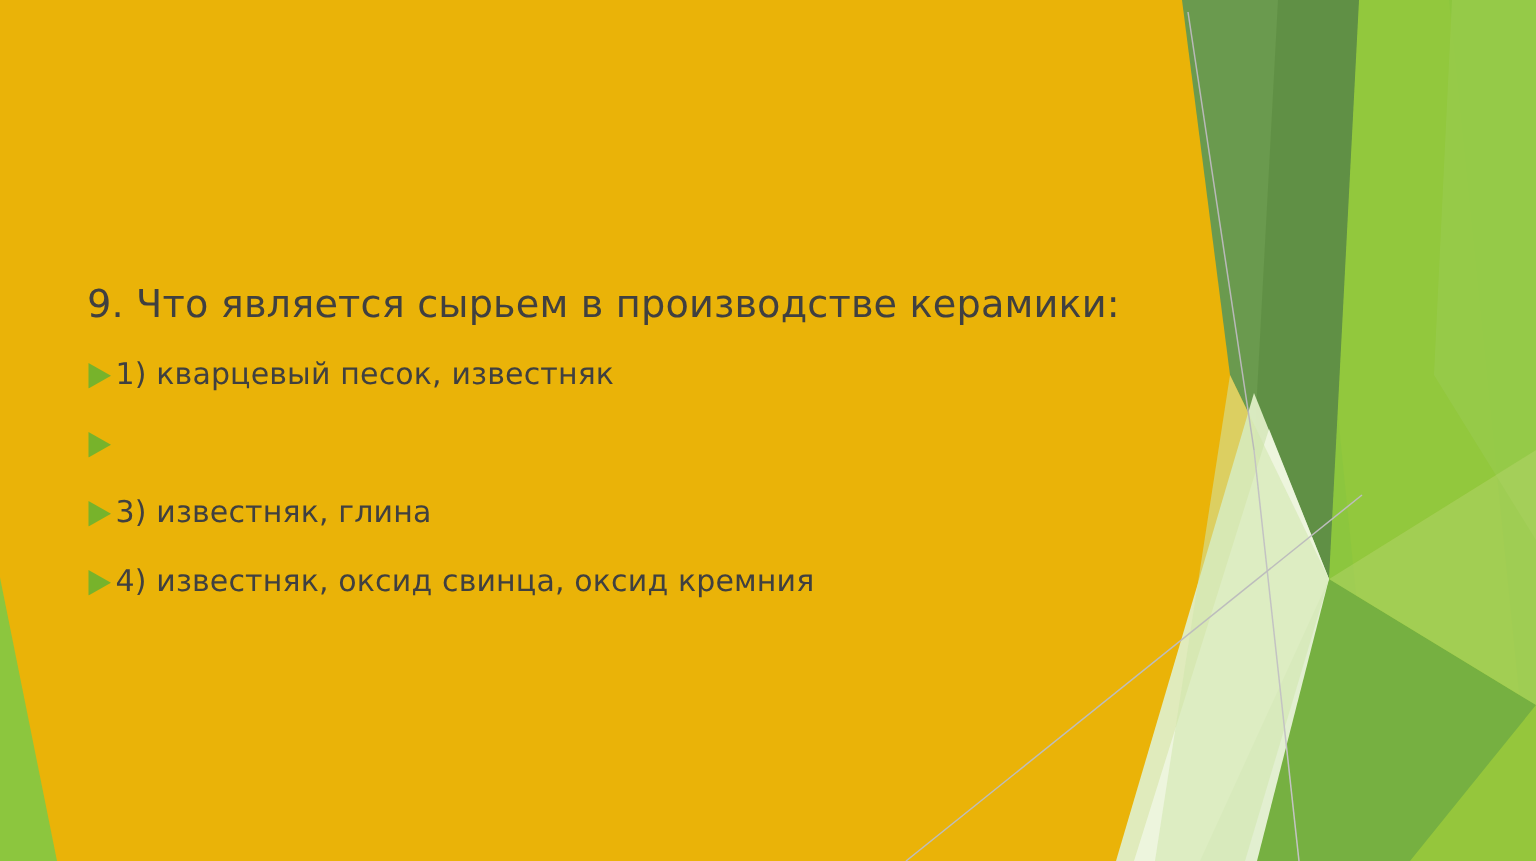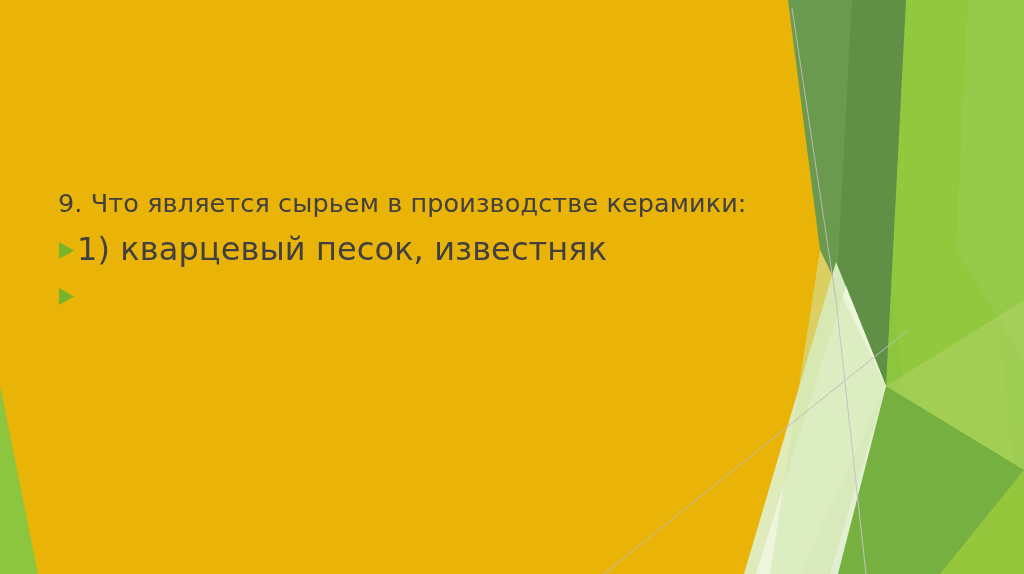--- a/index.html
+++ b/index.html
@@ -56,21 +56,21 @@
     width: 18px;
     height: 38px;
     display: block;
     margin-right: 1px;
   }
   .bullet-marker svg {
     display: block;
     margin-top: 12px;
   }
   .answer-text {
-    font-size: 32px;
+    font-size: 20px;
     color: #404040;
     line-height: 38px;
     white-space: nowrap;
     letter-spacing: 0.1px;
   }
 </style>
 </head>
 <body>
 
 <div id="slide">
@@ -127,18 +127,34 @@
       </li>
 
       <li class="answer-item">
         <span class="bullet-marker">
           <svg width="16" height="17" viewBox="0 0 16 17" xmlns="http://www.w3.org/2000/svg">
             <polygon points="1,0 16,8.5 1,17" fill="#77b32b"></polygon>
           </svg>
         </span>
       </li>
 
+      <li class="answer-item">
+        <span class="bullet-marker">
+          <svg width="16" height="17" viewBox="0 0 16 17" xmlns="http://www.w3.org/2000/svg">
+            <polygon points="1,0 16,8.5 1,17" fill="#77b32b"></polygon>
+          </svg>
+        </span>
+        <span class="answer-text">3) известняк, глина</span>
+      </li>
 
+      <li class="answer-item">
+        <span class="bullet-marker">
+          <svg width="16" height="17" viewBox="0 0 16 17" xmlns="http://www.w3.org/2000/svg">
+            <polygon points="1,0 16,8.5 1,17" fill="#77b32b"></polygon>
+          </svg>
+        </span>
+        <span class="answer-text">4) известняк, оксид свинца, оксид кремния</span>
+      </li>
 
     </ul>
   </div>
 
 </div>
 
 </body></html>

